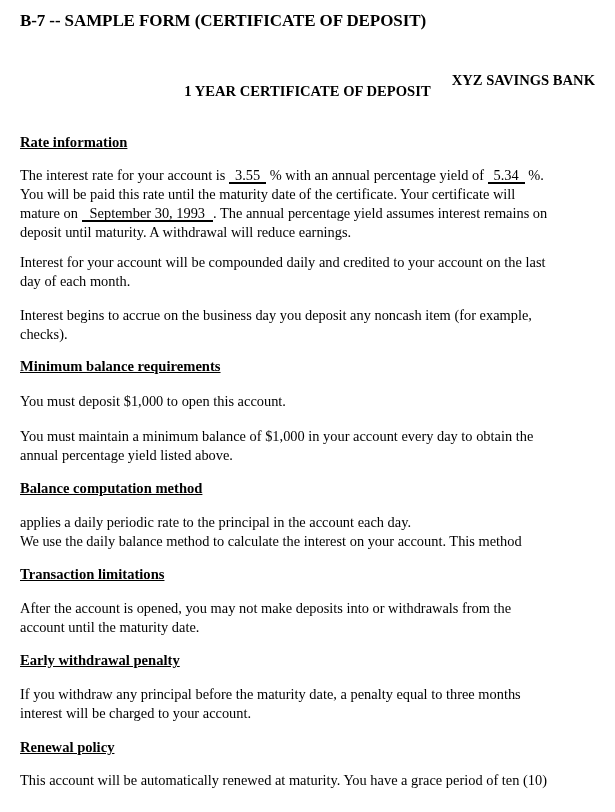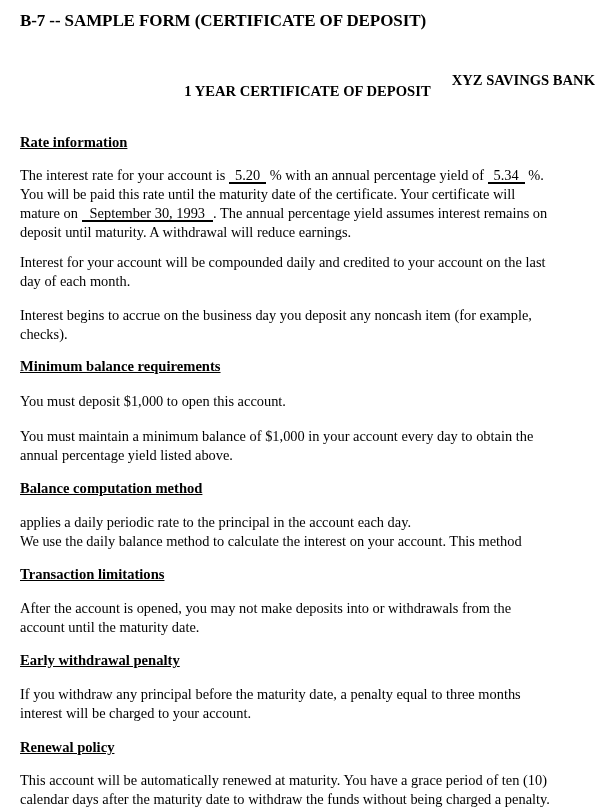--- a/index.html
+++ b/index.html
@@ -36,21 +36,21 @@
 <body>
 
 <div class="page">
 
   <div class="form-id">B-7 -- SAMPLE FORM (CERTIFICATE OF DEPOSIT)</div>
   <div class="bank-name">XYZ SAVINGS BANK</div>
   <div class="doc-title">1 YEAR CERTIFICATE OF DEPOSIT</div>
 
   <div class="section-heading" style="top:134px">Rate information</div>
   <div class="para" style="top:166px">
-    <span class="line"><span>The interest rate for your account is </span><span class="fill">5.20</span><span> % with an annual percentage yield of </span><span class="fill">5.34</span><span> %.</span></span>
+    <span class="line"><span>The interest rate for your account is </span><span class="fill">3.55</span><span> % with an annual percentage yield of </span><span class="fill">5.34</span><span> %.</span></span>
     <span class="line">You will be paid this rate until the maturity date of the certificate.  Your certificate will</span>
     <span class="line"><span>mature on </span><span class="fill" style="padding:0 8px 0 8px">September 30, 1993</span><span>.  The annual percentage yield assumes interest remains on</span></span>
     <span class="line">deposit until maturity.  A withdrawal will reduce earnings.</span>
   </div>
   <div class="para" style="top:253px">
     <span class="line">Interest for your account will be compounded daily and credited to your account on the last</span>
     <span class="line">day of each month.</span>
   </div>
   <div class="para" style="top:306px">
     <span class="line">Interest begins to accrue on the business day you deposit any noncash item (for example,</span>
@@ -80,16 +80,15 @@
 
   <div class="section-heading" style="top:652px">Early withdrawal penalty</div>
   <div class="para" style="top:685px">
     <span class="line">If you withdraw any principal before the maturity date, a penalty equal to three months</span>
     <span class="line">interest will be charged to your account.</span>
   </div>
 
   <div class="section-heading" style="top:739px">Renewal policy</div>
   <div class="para" style="top:771px">
     <span class="line">This account will be automatically renewed at maturity.  You have a grace period of ten (10)</span>
-    <span class="line">calendar days after the maturity date to withdraw the funds without being charged a penalty.</span>
   </div>
 
 </div>
 
 </body></html>

